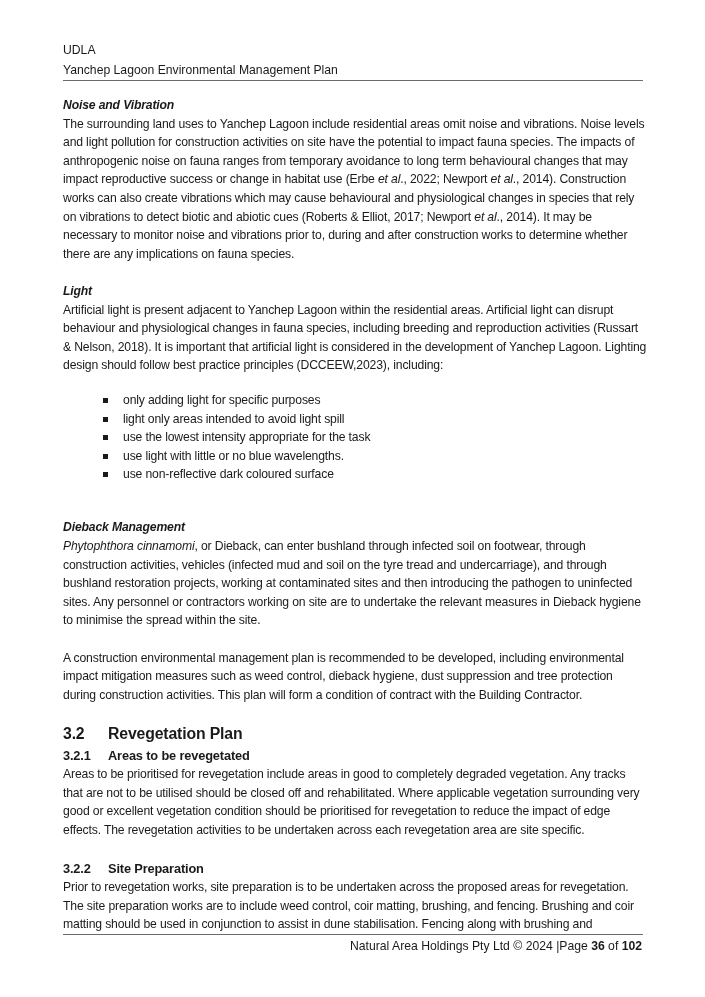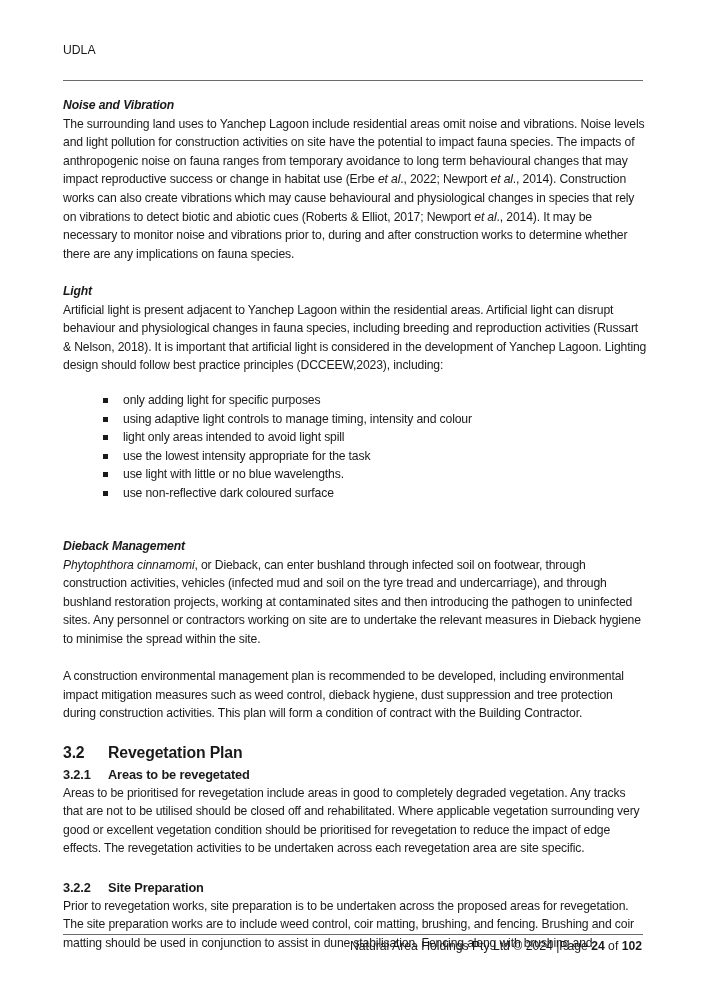--- a/index.html
+++ b/index.html
@@ -24,35 +24,36 @@
     .footer { position: absolute; right: 63px; top: 937px; font-size: 12.2px; line-height: 18px; text-align: right; white-space: nowrap; }
     .footer b { font-weight: bold; }
   </style>
 </head>
 <body>
 
 <div class="page">
 
   <div class="header">
     <div>UDLA</div>
+    <div>Yanchep Lagoon Environmental Management Plan</div>
   </div>
   <div class="header-rule"></div>
 
   <div class="content">
 
     <p class="subhead">Noise and Vibration</p>
     <p><span>The surrounding land uses to Yanchep Lagoon include residential areas omit noise and vibrations. Noise levels and light pollution for construction activities on site have the potential to impact fauna species. The impacts of anthropogenic noise on fauna ranges from temporary avoidance to long term behavioural changes that may impact reproductive success or change in habitat use (Erbe </span><em>et al</em><span>., 2022; Newport </span><em>et al</em><span>., 2014). Construction works can also create vibrations which may cause behavioural and physiological changes in species that rely on vibrations to detect biotic and abiotic cues (Roberts &amp; Elliot, 2017; Newport </span><em>et al</em><span>., 2014). It may be necessary to monitor noise and vibrations prior to, during and after construction works to determine whether there are any implications on fauna species.</span></p>
 
     <div class="gap"></div>
 
     <p class="subhead">Light</p>
     <p>Artificial light is present adjacent to Yanchep Lagoon within the residential areas. Artificial light can disrupt behaviour and physiological changes in fauna species, including breeding and reproduction activities (Russart &amp; Nelson, 2018). It is important that artificial light is considered in the development of Yanchep Lagoon. Lighting design should follow best practice principles (DCCEEW,2023), including:</p>
     <ul class="bullets">
       <li><span class="bullet"></span><span>only adding light for specific purposes</span></li>
-      <li><span class="bullet"></span><span>using adaptive light controls to manage timing, intensity and colour</span></li>
+      <li><span class="bullet"></span></li>
       <li><span class="bullet"></span><span>light only areas intended to avoid light spill</span></li>
       <li><span class="bullet"></span><span>use the lowest intensity appropriate for the task</span></li>
       <li><span class="bullet"></span><span>use light with little or no blue wavelengths.</span></li>
       <li><span class="bullet"></span><span>use non-reflective dark coloured surface</span></li>
     </ul>
 
     <div class="gap"></div>
 
     <p class="subhead">Dieback Management</p>
     <p><em>Phytophthora cinnamomi</em><span>, or Dieback, can enter bushland through infected soil on footwear, through construction activities, vehicles (infected mud and soil on the tyre tread and undercarriage), and through bushland restoration projects, working at contaminated sites and then introducing the pathogen to uninfected sites. Any personnel or contractors working on site are to undertake the relevant measures in Dieback hygiene to minimise the spread within the site.</span></p>
@@ -78,16 +79,16 @@
 
     <div class="h3">
       <span class="num">3.2.2</span>
       <span>Site Preparation</span>
     </div>
     <p>Prior to revegetation works, site preparation is to be undertaken across the proposed areas for revegetation. The site preparation works are to include weed control, coir matting, brushing, and fencing. Brushing and coir matting should be used in conjunction to assist in dune stabilisation. Fencing along with brushing and</p>
   </div>
 
   <div class="footer-rule"></div>
   <div class="footer">
-    <span>Natural Area Holdings Pty Ltd © 2024 |Page </span><b>24</b><span> of </span><b>102</b>
+    <span>Natural Area Holdings Pty Ltd © 2024 |Page </span><b>36</b><span> of </span><b>102</b>
   </div>
 
 </div>
 
 </body></html>

